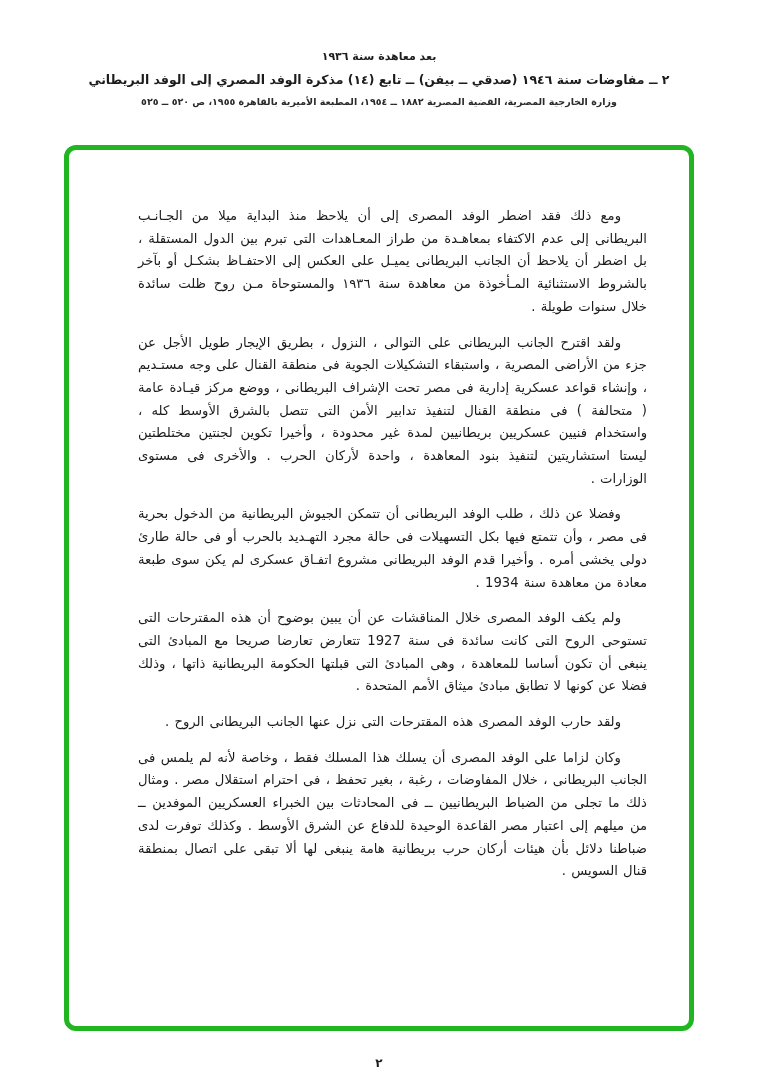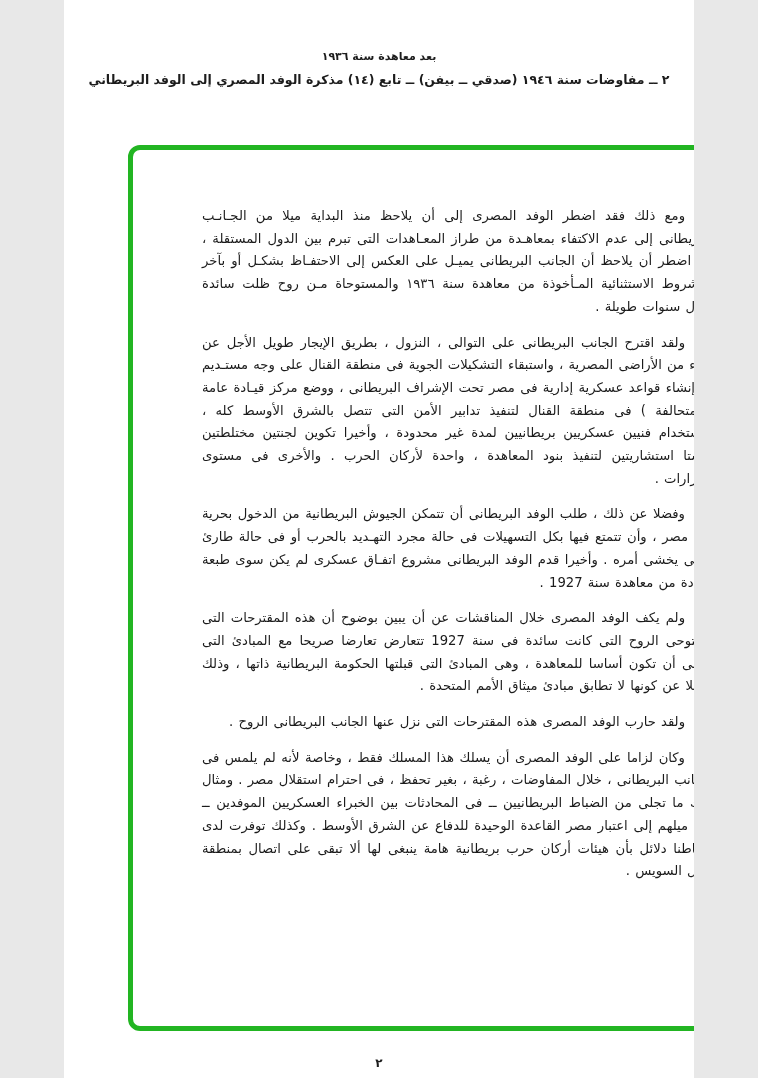--- a/index.html
+++ b/index.html
@@ -1,20 +1,20 @@
 <!DOCTYPE html>
 <html lang="ar" dir="rtl" style="--accent: #22b522;"><head>
 <meta charset="utf-8">
 <style>
   * { margin: 0; padding: 0; box-sizing: border-box; }
   html, body { background: #e8e8e8; }
   body { font-family: "DejaVu Sans", sans-serif; }
   .page {
     position: relative;
-    width: 630px;
+    width: 758px;
     height: 1078px;
     margin: 0 auto;
     background: #ffffff;
     overflow: hidden;
     direction: rtl;
   }
   .header {
     position: absolute;
     top: 50px;
     left: 0;
@@ -77,27 +77,28 @@
   }
 </style>
 </head>
 <body>
 
 <div class="page">
 
   <div class="header">
     <div class="header-line1">بعد معاهدة سنة ١٩٣٦</div>
     <div class="header-line2">٢ ــ مفاوضات سنة ١٩٤٦ (صدقي ــ بيفن) ــ تابع (١٤) مذكرة الوفد المصري إلى الوفد البريطاني</div>
+    <div class="header-line3">وزارة الخارجية المصرية، القضية المصرية ١٨٨٢ ــ ١٩٥٤، المطبعة الأميرية بالقاهرة ١٩٥٥، ص ٥٢٠ ــ ٥٢٥</div>
   </div>
 
   <div class="frame">
     <div class="text-block">
       <p>ومع ذلك فقد اضطر الوفد المصرى إلى أن يلاحظ منذ البداية ميلا من الجـانـب البريطانى إلى عدم الاكتفاء بمعاهـدة من طراز المعـاهدات التى تبرم بين الدول المستقلة ، بل اضطر أن يلاحظ أن الجانب البريطانى يميـل على العكس إلى الاحتفـاظ بشكـل أو بآخر بالشروط الاستثنائية المـأخوذة من معاهدة سنة ١٩٣٦ والمستوحاة مـن روح ظلت سائدة خلال سنوات طويلة .</p>
       <p>ولقد اقترح الجانب البريطانى على التوالى ، النزول ، بطريق الإيجار طويل الأجل عن جزء من الأراضى المصرية ، واستبقاء التشكيلات الجوية فى منطقة القنال على وجه مستـديم ، وإنشاء قواعد عسكرية إدارية فى مصر تحت الإشراف البريطانى ، ووضع مركز قيـادة عامة ( متحالفة ) فى منطقة القنال لتنفيذ تدابير الأمن التى تتصل بالشرق الأوسط كله ، واستخدام فنيين عسكريين بريطانيين لمدة غير محدودة ، وأخيرا تكوين لجنتين مختلطتين ليستا استشاريتين لتنفيذ بنود المعاهدة ، واحدة لأركان الحرب . والأخرى فى مستوى الوزارات .</p>
-      <p>وفضلا عن ذلك ، طلب الوفد البريطانى أن تتمكن الجيوش البريطانية من الدخول بحرية فى مصر ، وأن تتمتع فيها بكل التسهيلات فى حالة مجرد التهـديد بالحرب أو فى حالة طارئ دولى يخشى أمره . وأخيرا قدم الوفد البريطانى مشروع اتفـاق عسكرى لم يكن سوى طبعة معادة من معاهدة سنة 1927 .</p>
+      <p>وفضلا عن ذلك ، طلب الوفد البريطانى أن تتمكن الجيوش البريطانية من الدخول بحرية فى مصر ، وأن تتمتع فيها بكل التسهيلات فى حالة مجرد التهـديد بالحرب أو فى حالة طارئ دولى يخشى أمره . وأخيرا قدم الوفد البريطانى مشروع اتفـاق عسكرى لم يكن سوى طبعة معادة من معاهدة سنة 1934 .</p>
       <p>ولم يكف الوفد المصرى خلال المناقشات عن أن يبين بوضوح أن هذه المقترحات التى تستوحى الروح التى كانت سائدة فى سنة 1927 تتعارض تعارضا صريحا مع المبادئ التى ينبغى أن تكون أساسا للمعاهدة ، وهى المبادئ التى قبلتها الحكومة البريطانية ذاتها ، وذلك فضلا عن كونها لا تطابق مبادئ ميثاق الأمم المتحدة .</p>
       <p>ولقد حارب الوفد المصرى هذه المقترحات التى نزل عنها الجانب البريطانى الروح .</p>
       <p>وكان لزاما على الوفد المصرى أن يسلك هذا المسلك فقط ، وخاصة لأنه لم يلمس فى الجانب البريطانى ، خلال المفاوضات ، رغبة ، بغير تحفظ ، فى احترام استقلال مصر . ومثال ذلك ما تجلى من الضباط البريطانيين ــ فى المحادثات بين الخبراء العسكريين الموفدين ــ من ميلهم إلى اعتبار مصر القاعدة الوحيدة للدفاع عن الشرق الأوسط . وكذلك توفرت لدى ضباطنا دلائل بأن هيئات أركان حرب بريطانية هامة ينبغى لها ألا تبقى على اتصال بمنطقة قنال السويس .</p>
     </div>
   </div>
 
   <div class="page-number">٢</div>
 
 </div>
 

